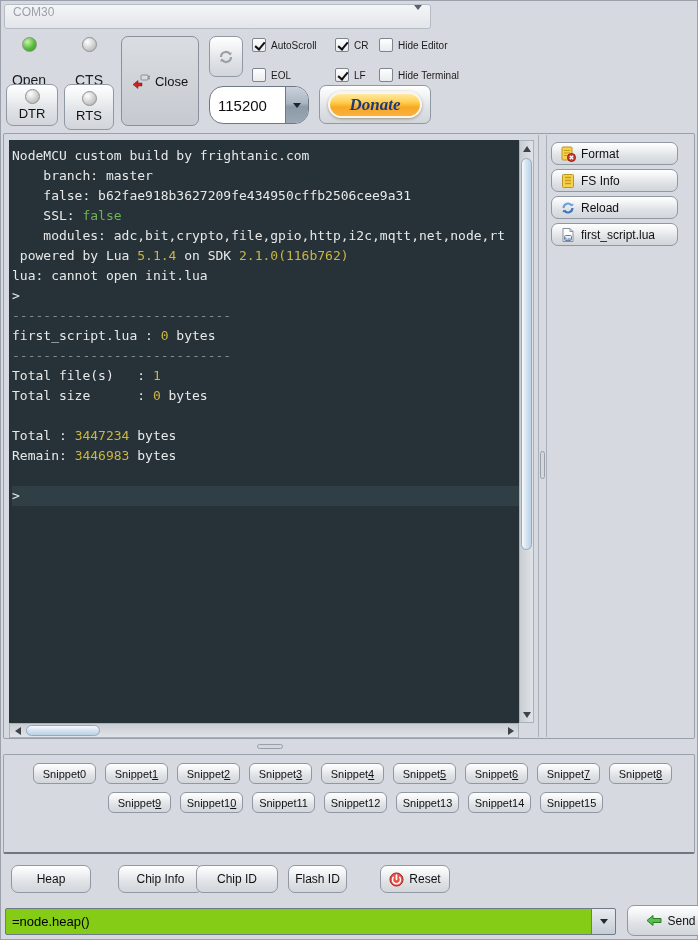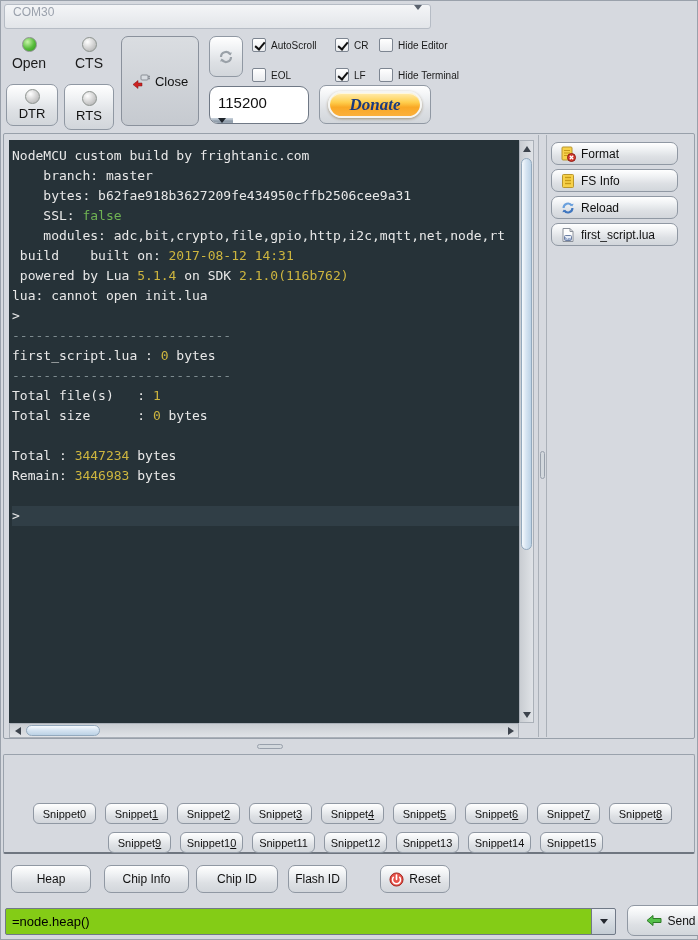--- a/index.html
+++ b/index.html
@@ -13,39 +13,39 @@
        border:1px solid #9098a3;border-radius:7px;font-size:12px;color:#111;
        font-family:"Liberation Sans",sans-serif;padding:0;cursor:default;}
   .abs{position:absolute;}
 
   
   .port-combo{left:3px;top:3px;width:427px;height:25px;display:flex;
       background:linear-gradient(#f4f5f7,#e2e5e9);border:1px solid #b6bcc5;border-radius:3px;}
   .port-text{flex:1;color:#9aa1ac;font-size:12px;padding-left:8px;}
   .port-arrow{width:24px;display:flex;justify-content:center;}
 
-  .led-group{display:flex;flex-direction:column;align-items:center;gap:3px;font-size:14px;color:#1b1b1b;}
+  .led-group{display:flex;flex-direction:column;align-items:center;gap:20px;font-size:14px;color:#1b1b1b;}
   .led{width:15px;height:15px;border-radius:50%;border:1px solid #8d938f;}
   .led-on{background:radial-gradient(circle at 35% 30%,#c8f5a9,#55bb39 55%,#2f9420);}
   .led-off{background:radial-gradient(circle at 35% 30%,#ffffff,#cfcfcf 55%,#a8a8a8);}
 
   .dtr-btn{left:5px;top:83px;width:52px;height:42px;flex-direction:column;gap:2px;font-size:13px;}
   .rts-btn{left:63px;top:83px;width:50px;height:46px;flex-direction:column;gap:2px;font-size:13px;text-align:center;}
   .close-btn{left:120px;top:35px;width:78px;height:90px;font-size:13px;
       background:linear-gradient(#dadde1,#c6cad0);border:1px solid #8a919c;}
   .refresh-btn{left:208px;top:35px;width:34px;height:41px;}
 
   .chk{position:absolute;display:flex;align-items:center;gap:5px;font-size:10px;color:#1b1b1b;}
   .chk-box{width:14px;height:14px;border:1px solid #7d8591;border-radius:2px;
       background:linear-gradient(#ffffff,#e9ebee);position:relative;}
   .chk-box.checked::after{content:"";position:absolute;left:4px;top:1px;width:4px;height:8px;
       border-right:2px solid #101010;border-bottom:2px solid #101010;transform:rotate(40deg);}
 
   .baud-combo{left:208px;top:85px;width:100px;height:38px;display:flex;
-      background:#fff;border:1px solid #6f7885;border-radius:9px;overflow:hidden;flex-direction:column;}
+      background:#fff;border:1px solid #6f7885;border-radius:14px;overflow:hidden;}
   .baud-text{flex:1;display:flex;align-items:center;padding-left:8px;font-size:15px;color:#101010;}
   .baud-arrow{width:23px;border-left:1px solid #6f7885;display:flex;align-items:center;justify-content:center;
       background:linear-gradient(#c9d2db 0%,#a9b5c1 45%,#8c99a7 55%,#9aa7b4 100%);}
 
   .donate-btn{left:318px;top:84px;width:112px;height:39px;}
   .donate-pill{width:94px;height:27px;border-radius:14px;display:flex;align-items:center;justify-content:center;
       background:linear-gradient(180deg,#ffecb0 0%,#ffcf4e 40%,#f9a825 62%,#fbb03b 100%);
       border:2px solid #f5f5f2;box-shadow:0 1px 3px rgba(90,60,0,.45), inset 0 1px 0 rgba(255,255,255,.6);
       font-family:"Liberation Serif",serif;font-style:italic;font-weight:bold;font-size:17px;color:#1a3a7e;}
 
@@ -84,21 +84,21 @@
   .rbtn{left:550px;width:127px;height:23px;justify-content:flex-start;padding-left:8px;}
 
   
   .snip-panel{left:2px;top:753px;width:692px;height:100px;border:1px solid #9aa2ac;
       border-bottom:2px solid #6f7680;border-radius:2px;}
   .snip-row{position:absolute;display:flex;gap:9px;}
   .snip-row1{left:29px;top:8px;}
   .snip-row2{left:104px;top:37px;}
   .snip{width:63px;height:21px;display:flex;align-items:center;justify-content:center;font-size:11px;
       background:linear-gradient(to bottom,#ffffff 0%,#f0f2f4 30%,#dde0e4 65%,#d2d6db 100%);
-      border:1px solid #9098a3;border-radius:6px;color:#111;margin-top:40px;}
+      border:1px solid #9098a3;border-radius:6px;color:#111;}
   .snip u{text-decoration:underline;}
 
   
   .bbtn{top:864px;height:28px;}
   .cmd-input{left:4px;top:907px;width:587px;height:27px;border:1px solid #707987;border-radius:2px 0 0 2px;
       padding:0 6px;font-size:13px;font-family:"Liberation Sans",sans-serif;color:#000;background:#84cc16;outline:none;}
   .cmd-arrow{left:590px;top:907px;width:25px;height:27px;display:flex;align-items:center;justify-content:center;
       background:linear-gradient(#e8ecf0,#c4ccd4);border:1px solid #707987;border-radius:0 2px 2px 0;}
   .send-btn{left:626px;top:904px;width:88px;height:31px;}
 
@@ -191,24 +191,23 @@
 
   <button class="btn abs donate-btn">
     <span class="donate-pill">Donate</span>
   </button>
 
   <div class="abs mid-panel"></div>
 
   <div class="abs terminal" id="terminal">
       <div class="tline"><span class="c-default">NodeMCU custom build by frightanic.com</span></div>
       <div class="tline"><span class="c-default">    branch: master</span></div>
-      <div class="tline"><span class="c-default">    bytes: b62fae918b3627209fe434950cffb2506cee9a31</span></div>
+      <div class="tline"><span class="c-default">    false: b62fae918b3627209fe434950cffb2506cee9a31</span></div>
       <div class="tline"><span class="c-default">    SSL: </span><span class="c-green">false</span></div>
       <div class="tline"><span class="c-default">    modules: adc,bit,crypto,file,gpio,http,i2c,mqtt,net,node,rt</span></div>
-      <div class="tline"><span class="c-default"> build    built on: </span><span class="c-yellow">2017-08-12 14:31</span></div>
       <div class="tline"><span class="c-default"> powered by Lua </span><span class="c-yellow">5.1.4</span><span class="c-default"> on SDK </span><span class="c-yellow">2.1.0(116b762)</span></div>
       <div class="tline"><span class="c-default">lua: cannot open init.lua</span></div>
       <div class="tline"><span class="c-default">&gt;</span></div>
       <div class="tline"><span class="c-gray">----------------------------</span></div>
       <div class="tline"><span class="c-default">first_script.lua : </span><span class="c-yellow">0</span><span class="c-default"> bytes</span></div>
       <div class="tline"><span class="c-gray">----------------------------</span></div>
       <div class="tline"><span class="c-default">Total file(s)   : </span><span class="c-yellow">1</span></div>
       <div class="tline"><span class="c-default">Total size      : </span><span class="c-yellow">0</span><span class="c-default"> bytes</span></div>
       <div class="tline">&nbsp;</div>
       <div class="tline"><span class="c-default">Total : </span><span class="c-yellow">3447234</span><span class="c-default"> bytes</span></div>
@@ -314,21 +313,21 @@
         <button class="snip">Snippet12</button>
         <button class="snip">Snippet13</button>
         <button class="snip">Snippet14</button>
         <button class="snip">Snippet15</button>
       </div>
   </div>
 
   <button class="btn abs bbtn" style="left:10px;width:80px;">
     <span>Heap</span>
   </button>
-  <button class="btn abs bbtn" style="left:103px;width:85px;">
+  <button class="btn abs bbtn" style="left:117px;width:85px;">
     <span>Chip Info</span>
   </button>
   <button class="btn abs bbtn" style="left:195px;width:82px;">
     <span>Chip ID</span>
   </button>
   <button class="btn abs bbtn" style="left:287px;width:59px;">
     <span>Flash ID</span>
   </button>
   <button class="btn abs bbtn" style="left:379px;width:70px;">
     <span class="icon">

